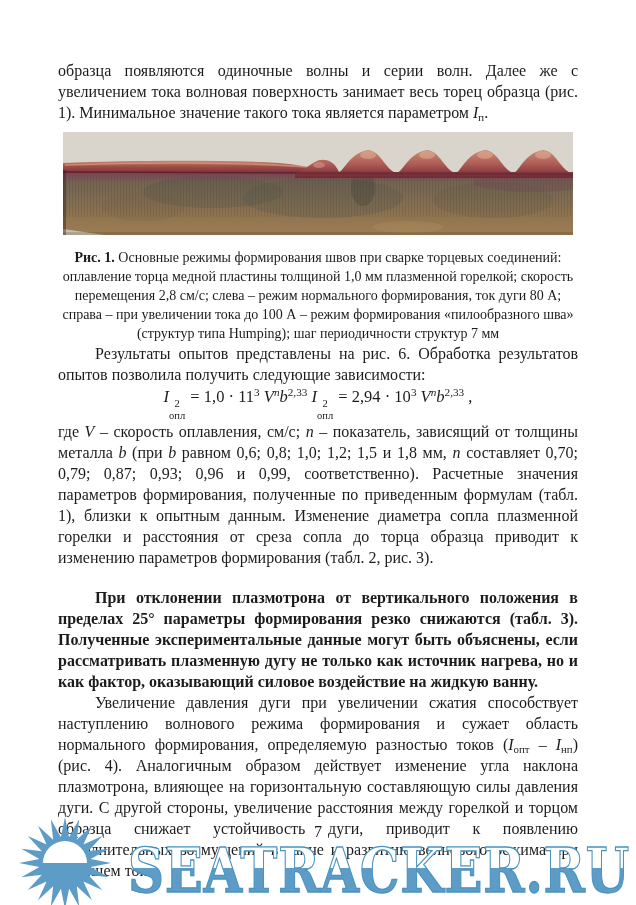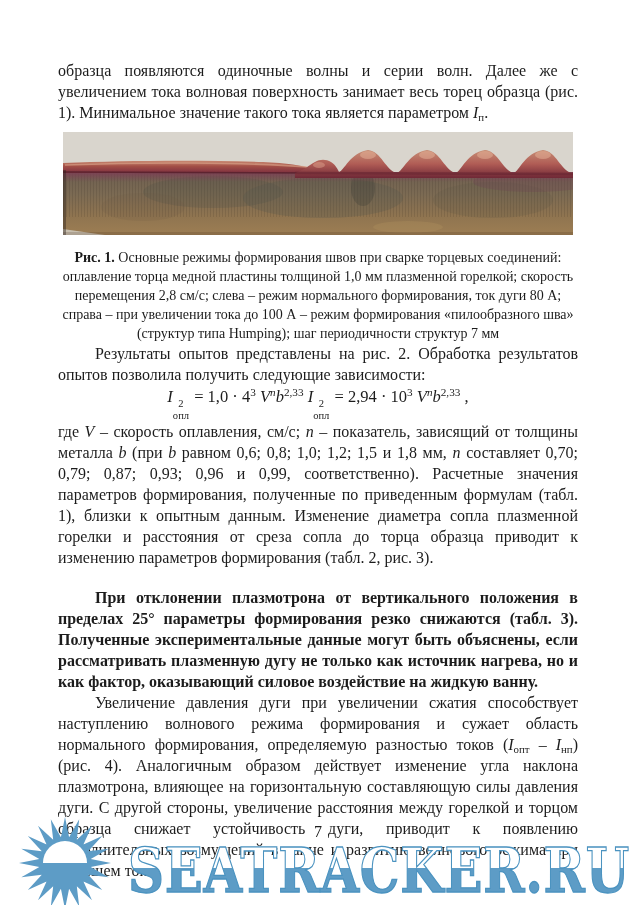--- a/index.html
+++ b/index.html
@@ -114,26 +114,26 @@
         <path d="M232,41 L510,42" stroke="#5f1f2e" stroke-width="2.4" fill="none" opacity="0.5"></path>
 
         <polygon points="0,97 42,103 0,103" fill="#cfcabe" opacity="0.85"></polygon>
         <rect x="0" y="100" width="510" height="3" fill="rgba(70,45,30,0.2)"></rect>
         <rect x="0" y="38" width="3" height="65" fill="rgba(40,30,25,0.4)"></rect>
       </svg>
     </div>
 
     <p class="caption"><span class="bd">Рис. 1.</span><span> Основные режимы формирования швов при сварке торцевых соединений: оплавление торца медной пластины толщиной 1,0 мм плазменной горелкой; скорость перемещения 2,8 см/с; слева – режим нормального формирования, ток дуги 80 А; справа – при увеличении тока до 100 А – режим формирования «пилообразного шва» (структур типа Humping); шаг периодичности структур 7 мм</span></p>
 
-    <p class="ind">Результаты опытов представлены на рис. 2. Обработка результатов опытов позволила получить следующие зависимости:</p>
+    <p class="ind">Результаты опытов представлены на рис. 6. Обработка результатов опытов позволила получить следующие зависимости:</p>
 
     <p class="formula"><span class="it">I</span><span class="supsub">
           <span>2</span>
           <span>опл</span>
-        </span><span> = 1,0 · 4</span><sup>3</sup><span> </span><span class="it">V</span><sup class="it">n</sup><span class="it">b</span><sup>2,33</sup><span> </span><span class="it">I</span><span class="supsub">
+        </span><span> = 1,0 · 11</span><sup>3</sup><span> </span><span class="it">V</span><sup class="it">n</sup><span class="it">b</span><sup>2,33</sup><span> </span><span class="it">I</span><span class="supsub">
           <span>2</span>
           <span>опл</span>
         </span><span> = 2,94 · 10</span><sup>3</sup><span> </span><span class="it">V</span><sup class="it">n</sup><span class="it">b</span><sup>2,33</sup><span> ,</span></p>
 
     <p><span>где </span><span class="it">V</span><span> – скорость оплавления, см/с; </span><span class="it">n</span><span> – показатель, зависящий от толщины металла </span><span class="it">b</span><span> (при </span><span class="it">b</span><span> равном 0,6; 0,8; 1,0; 1,2; 1,5 и 1,8 мм, </span><span class="it">n</span><span> составляет 0,70; 0,79; 0,87; 0,93; 0,96 и 0,99, соответственно). Расчетные значения параметров формирования, полученные по приведенным формулам (табл. 1), близки к опытным данным. Изменение диаметра сопла плазменной горелки и расстояния от среза сопла до торца образца приводит к изменению параметров формирования (табл. 2, рис. 3).</span></p>
 
     <p class="ind gap">При отклонении плазмотрона от вертикального положения в пределах 25° параметры формирования резко снижаются (табл. 3). Полученные экспериментальные данные могут быть объяснены, если рассматривать плазменную дугу не только как источник нагрева, но и как фактор, оказывающий силовое воздействие на жидкую ванну.</p>
 
     <p class="ind"><span>Увеличение давления дуги при увеличении сжатия способствует наступлению волнового режима формирования и сужает область нормального формирования, определяемую разностью токов (</span><span class="it">I</span><sub>опт</sub><span> – </span><span class="it">I</span><sub>нп</sub><span>) (рис. 4). Аналогичным образом действует изменение угла наклона плазмотрона, влияющее на горизонтальную составляющую силы давления дуги. С другой стороны, увеличение расстояния между горелкой и торцом образца снижает устойчивость дуги, приводит к появлению дополнительных возмущений в ванне и развитию волнового режима при меньшем токе.</span></p>
 

